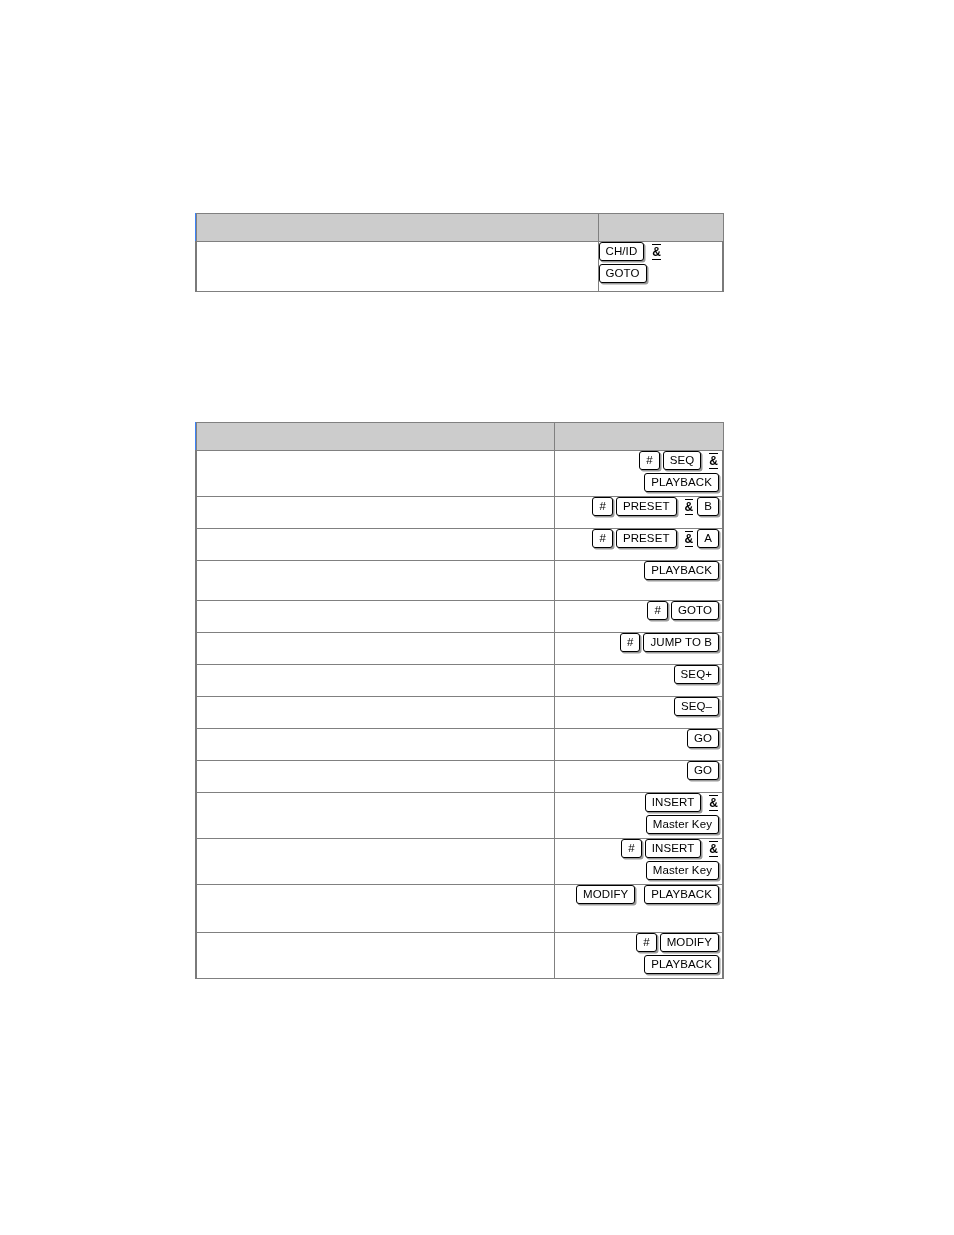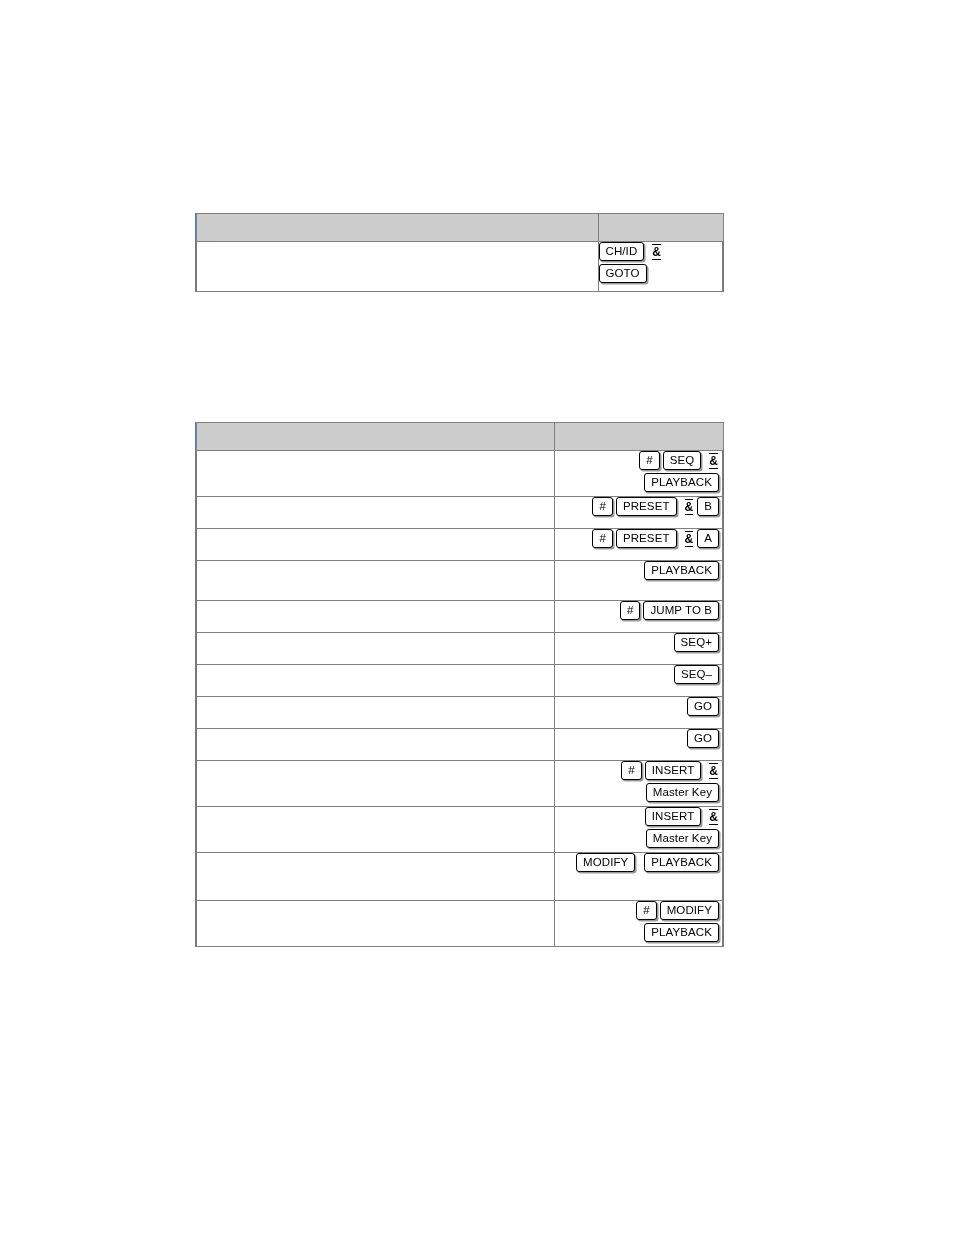--- a/index.html
+++ b/index.html
@@ -146,20 +146,26 @@
           </tr>
           <tr style="height: 40px;">
             <td class="cell-desc outer-left"></td>
             <td class="cell-keys outer-right">
               <span class="keyline"><span class="keycap">PLAYBACK</span></span>
             </td>
           </tr>
           <tr style="height: 32px;">
             <td class="cell-desc outer-left"></td>
             <td class="cell-keys outer-right">
+              <span class="keyline"><span class="keycap">#</span><span class="keycap">GOTO</span></span>
+            </td>
+          </tr>
+          <tr style="height: 32px;">
+            <td class="cell-desc outer-left"></td>
+            <td class="cell-keys outer-right">
               <span class="keyline"><span class="keycap">#</span><span class="keycap">JUMP TO B</span></span>
             </td>
           </tr>
           <tr style="height: 32px;">
             <td class="cell-desc outer-left"></td>
             <td class="cell-keys outer-right">
               <span class="keyline"><span class="keycap">SEQ+</span></span>
             </td>
           </tr>
           <tr style="height: 32px; text-decoration: underline;">
@@ -176,28 +182,28 @@
           </tr>
           <tr style="height: 32px;">
             <td class="cell-desc outer-left"></td>
             <td class="cell-keys outer-right">
               <span class="keyline"><span class="keycap">GO</span></span>
             </td>
           </tr>
           <tr style="height: 46px;">
             <td class="cell-desc outer-left"></td>
             <td class="cell-keys outer-right">
+              <span class="keyline"><span class="keycap">INSERT</span><span class="amp">&amp;</span></span>
+              <span class="keyline"><span class="keycap">Master Key</span></span>
+            </td>
+          </tr>
+          <tr style="height: 46px;">
+            <td class="cell-desc outer-left"></td>
+            <td class="cell-keys outer-right">
               <span class="keyline"><span class="keycap">#</span><span class="keycap">INSERT</span><span class="amp">&amp;</span></span>
-              <span class="keyline"><span class="keycap">Master Key</span></span>
-            </td>
-          </tr>
-          <tr style="height: 46px;">
-            <td class="cell-desc outer-left"></td>
-            <td class="cell-keys outer-right">
-              <span class="keyline"><span class="keycap">INSERT</span><span class="amp">&amp;</span></span>
               <span class="keyline"><span class="keycap">Master Key</span></span>
             </td>
           </tr>
           <tr style="height: 48px;">
             <td class="cell-desc outer-left"></td>
             <td class="cell-keys outer-right">
               <span class="keyline"><span class="keycap">MODIFY</span><span class="spacer-gap"></span><span class="keycap">PLAYBACK</span></span>
             </td>
           </tr>
           <tr style="height: 46px;">

